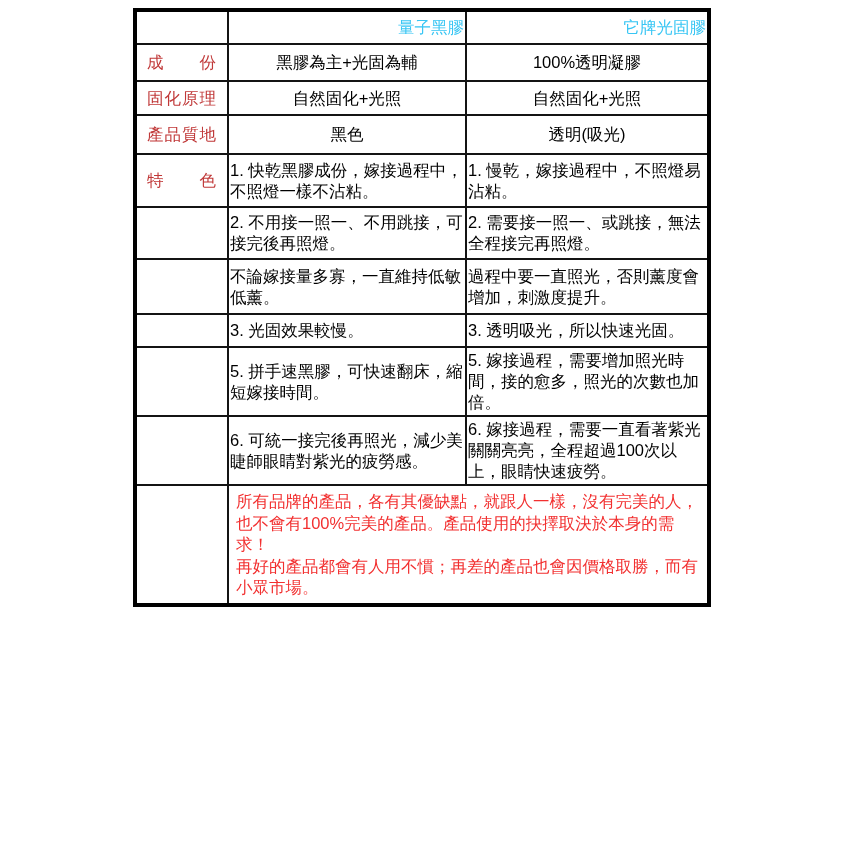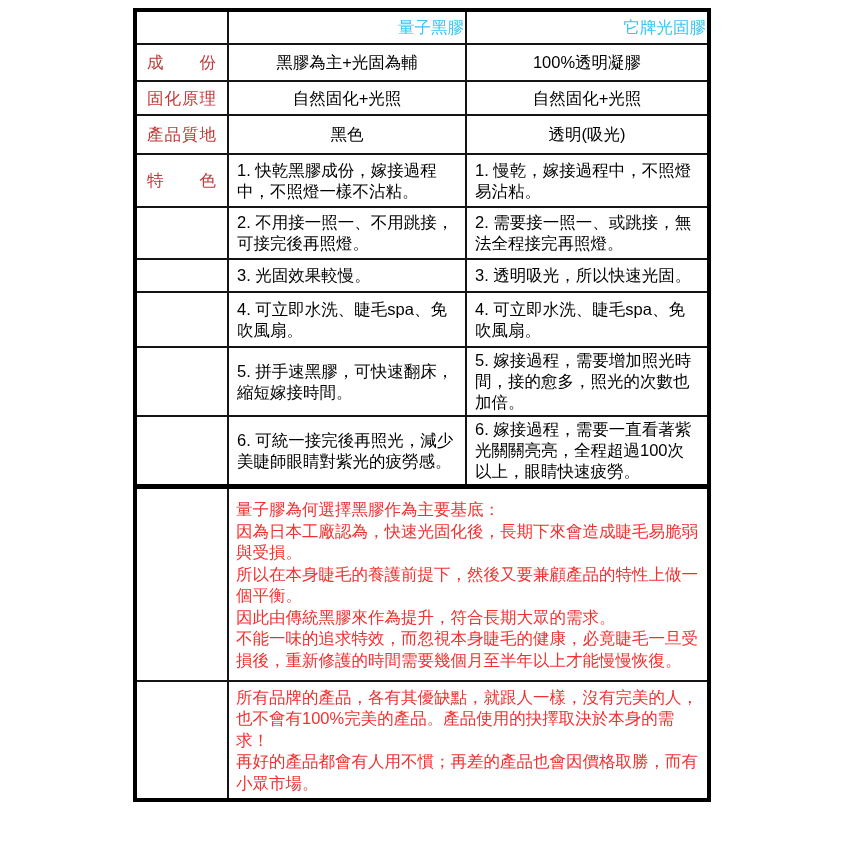--- a/index.html
+++ b/index.html
@@ -25,21 +25,21 @@
   td.head{
     text-align:right;vertical-align:middle;
     color:#38C6F4;font-size:17px;
   }
   td.val{
     text-align:center;vertical-align:middle;
     color:#000;padding:0 4px;
   }
   td.feat{
     text-align:left;vertical-align:middle;
-    color:#000;padding:2px 8px;
+    color:#000;padding:2px 1px;
   }
   td.note{
     text-align:left;vertical-align:top;
     color:#F23030;padding:10px 6px 4px 7px;
   }
   tr.note2 td.note{padding:5px 6px 4px 7px;}
   td.note p{margin:0;font-size:16.5px;line-height:21.5px;}
   tr.thick td{border-top:5px solid #000;}
 </style>
 </head>
@@ -78,51 +78,41 @@
   <tr style="height:53px">
     <td class="lab">特　　色</td>
     <td class="feat">1. 快乾黑膠成份，嫁接過程中，不照燈一樣不沾粘。</td>
     <td class="feat">1. 慢乾，嫁接過程中，不照燈易沾粘。</td>
   </tr>
   <tr style="height:52px">
     <td class="lab"></td>
     <td class="feat">2. 不用接一照一、不用跳接，可接完後再照燈。</td>
     <td class="feat">2. 需要接一照一、或跳接，無法全程接完再照燈。</td>
   </tr>
+  <tr style="height:55px">
+    <td class="lab"></td>
+    <td class="feat">不論嫁接量多寡，一直維持低敏低薰。</td>
+    <td class="feat">過程中要一直照光，否則薰度會增加，刺激度提升。</td>
+  </tr>
   <tr style="height:33px">
     <td class="lab"></td>
     <td class="feat">3. 光固效果較慢。</td>
     <td class="feat">3. 透明吸光，所以快速光固。</td>
-  </tr>
-  <tr style="height:55px">
-    <td class="lab"></td>
-    <td class="feat">4. 可立即水洗、睫毛spa、免吹風扇。</td>
-    <td class="feat">4. 可立即水洗、睫毛spa、免吹風扇。</td>
   </tr>
   <tr style="height:68px">
     <td class="lab"></td>
     <td class="feat">5. 拼手速黑膠，可快速翻床，縮短嫁接時間。</td>
     <td class="feat">5. 嫁接過程，需要增加照光時間，接的愈多，照光的次數也加倍。</td>
   </tr>
   <tr style="height:64px">
     <td class="lab"></td>
     <td class="feat">6. 可統一接完後再照光，減少美睫師眼睛對紫光的疲勞感。</td>
     <td class="feat">6. 嫁接過程，需要一直看著紫光關關亮亮，全程超過100次以上，眼睛快速疲勞。</td>
   </tr>
 
-  <tr class="thick" style="height:194px">
-    <td class="lab"></td>
-    <td class="note" colspan="2">
-      <p>量子膠為何選擇黑膠作為主要基底：</p>
-      <p>因為日本工廠認為，快速光固化後，長期下來會造成睫毛易脆弱與受損。</p>
-      <p>所以在本身睫毛的養護前提下，然後又要兼顧產品的特性上做一個平衡。</p>
-      <p>因此由傳統黑膠來作為提升，符合長期大眾的需求。</p>
-      <p>不能一味的追求特效，而忽視本身睫毛的健康，必竟睫毛一旦受損後，重新修護的時間需要幾個月至半年以上才能慢慢恢復。</p>
-    </td>
-  </tr>
 
   <tr class="note2" style="height:102px">
     <td class="lab"></td>
     <td class="note" colspan="2">
       <p>所有品牌的產品，各有其優缺點，就跟人一樣，沒有完美的人，也不會有100%完美的產品。產品使用的抉擇取決於本身的需求！</p>
       <p>再好的產品都會有人用不慣；再差的產品也會因價格取勝，而有小眾市場。</p>
 
     </td>
   </tr>
 </tbody>

